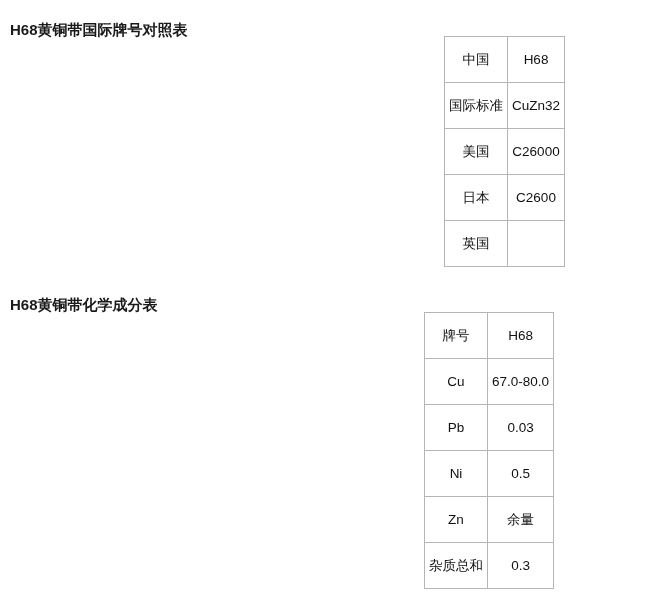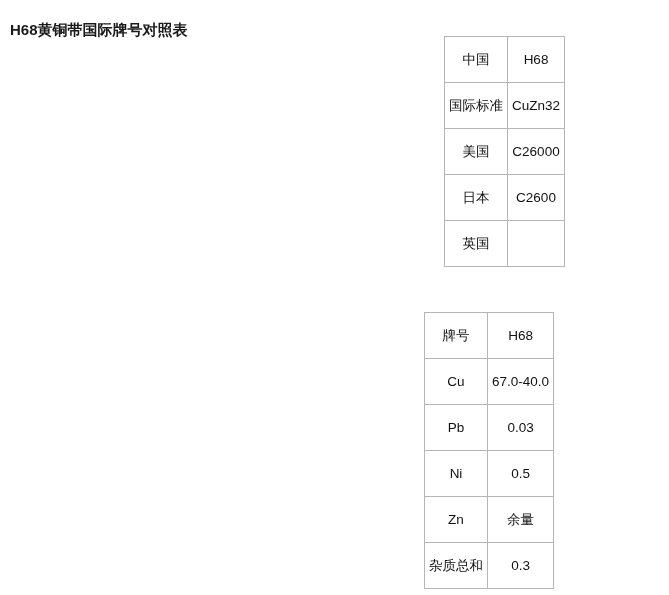--- a/index.html
+++ b/index.html
@@ -97,30 +97,31 @@
         <td class="col-label">日本</td>
         <td class="col-value">C2600</td>
       </tr>
       <tr>
         <td class="col-label">英国</td>
         <td class="col-value"></td>
       </tr>
     </tbody>
   </table>
 
+  <h2 class="section-title" id="title-2">H68黄铜带化学成分表</h2>
 
   <table class="spec-table" id="table-2">
     <tbody>
       <tr>
         <td class="col-label">牌号</td>
         <td class="col-value">H68</td>
       </tr>
       <tr>
         <td class="col-label">Cu</td>
-        <td class="col-value">67.0-40.0</td>
+        <td class="col-value">67.0-80.0</td>
       </tr>
       <tr>
         <td class="col-label">Pb</td>
         <td class="col-value">0.03</td>
       </tr>
       <tr>
         <td class="col-label">Ni</td>
         <td class="col-value">0.5</td>
       </tr>
       <tr>

